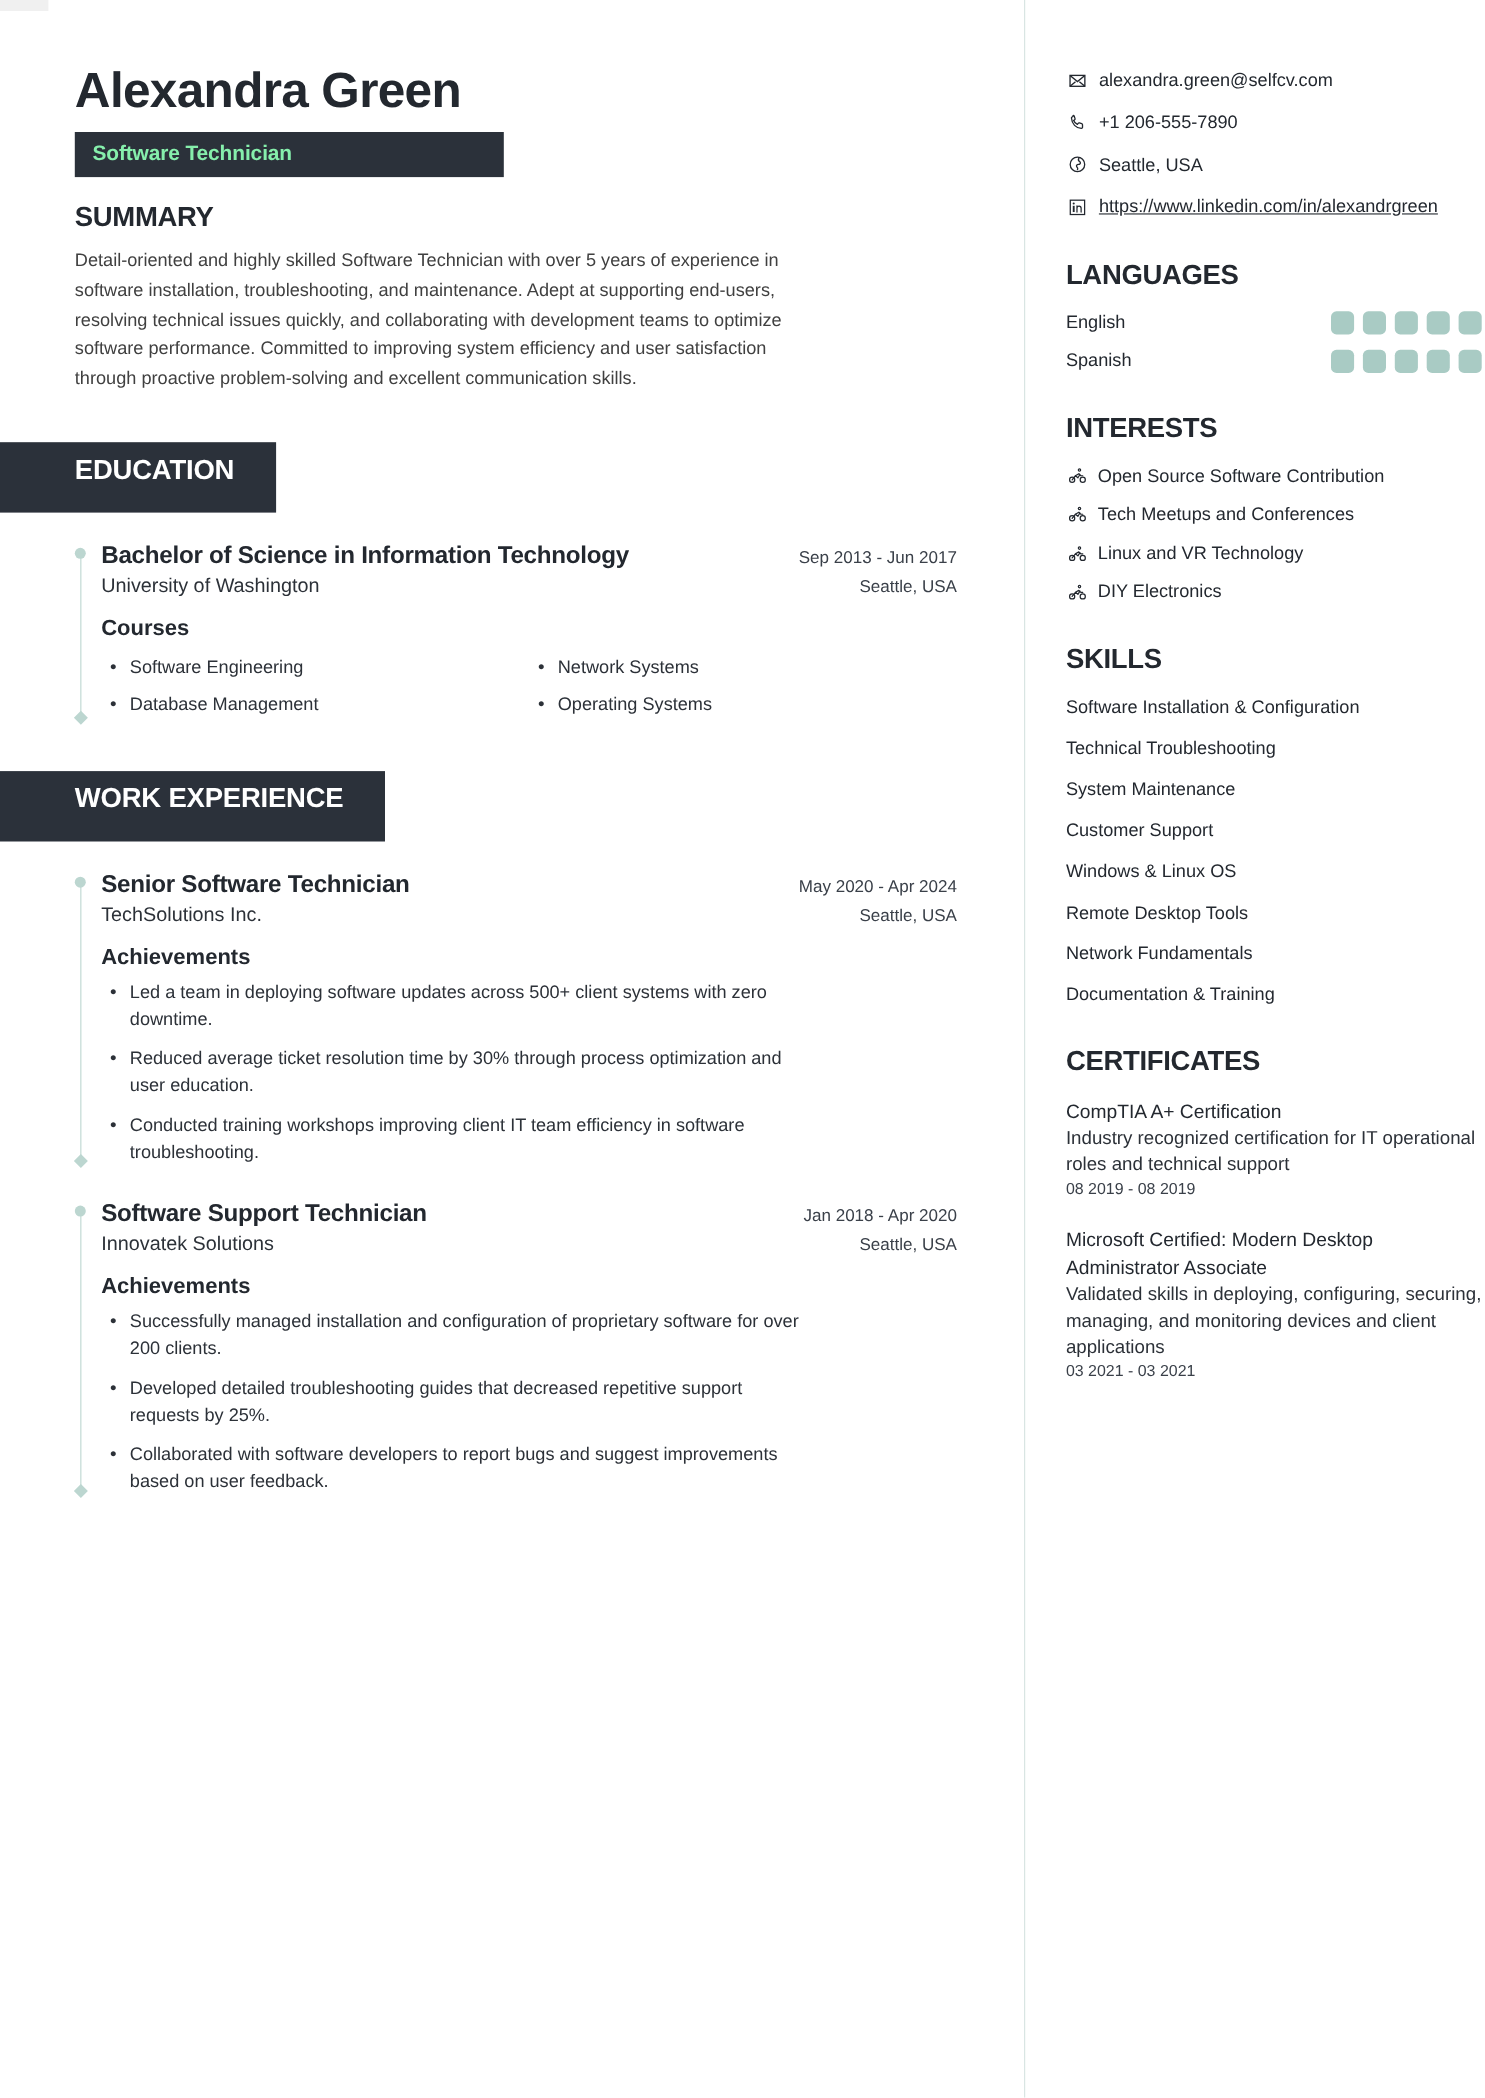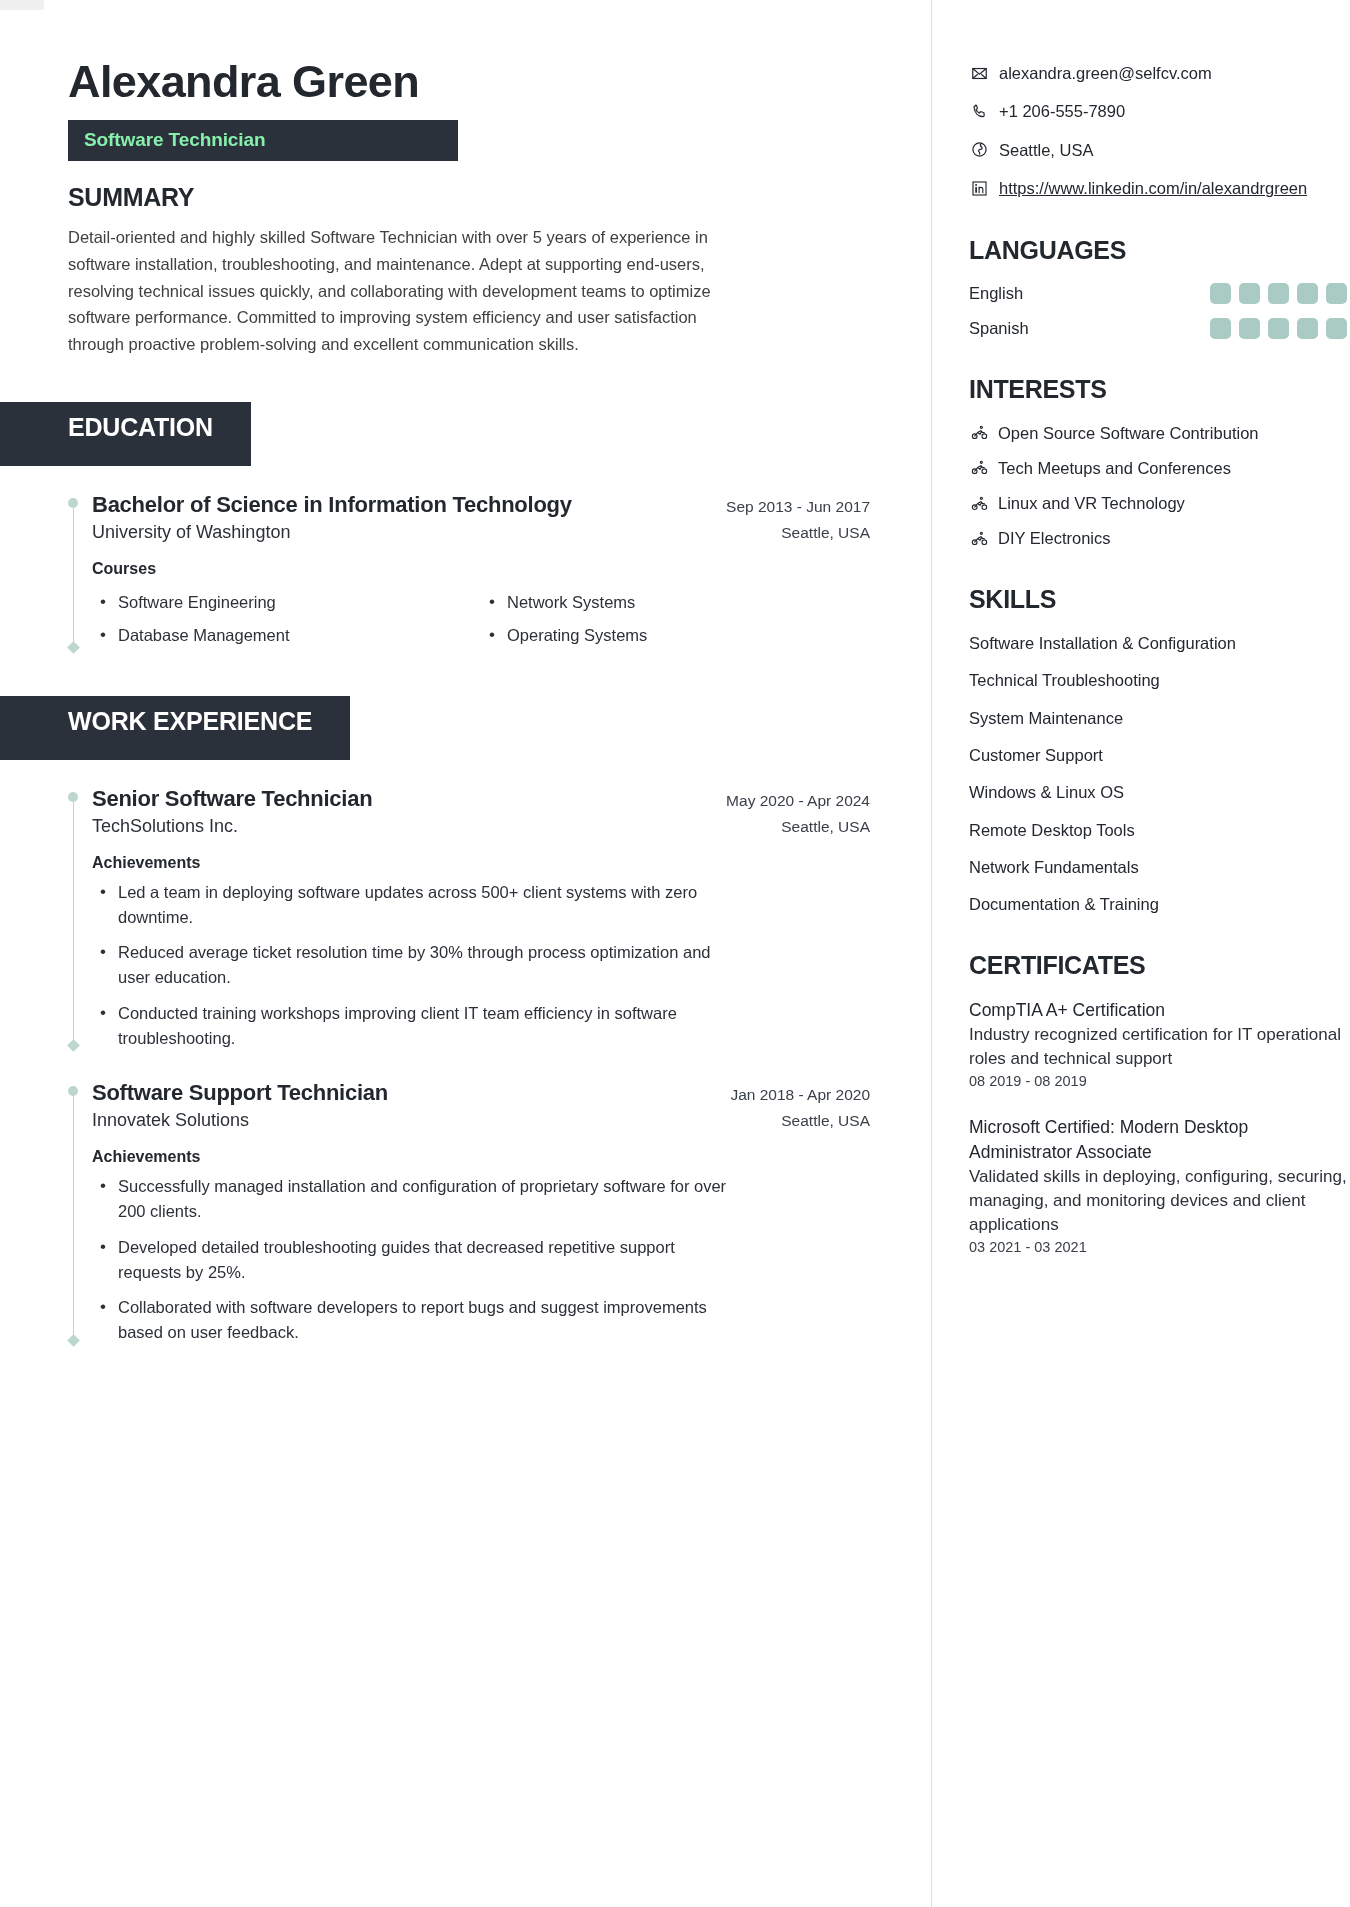--- a/index.html
+++ b/index.html
@@ -65,21 +65,21 @@
     background:#bcd6d0; transform:rotate(45deg);
   }
 
   .row-head { display:flex; justify-content:space-between; align-items:baseline; }
   .e-title { font-size:22px; font-weight:700; color:#23282f; letter-spacing:-0.25px; }
   .e-date  { font-size:15.5px; color:#3a4049; white-space:nowrap; padding-left:14px; }
   .row-sub { display:flex; justify-content:space-between; align-items:baseline; margin-top:4px; }
   .e-org  { font-size:18px; color:#2c3138; }
   .e-loc  { font-size:15.5px; color:#3a4049; white-space:nowrap; padding-left:14px; }
 
-  .sub-label { font-size:16px; font-weight:700; color:#23282f; margin:17px 0 8px 0; }
+  .sub-label { font-size:20px; font-weight:700; color:#23282f; margin:17px 0 8px 0; }
 
   .courses { display:flex; flex-wrap:wrap; }
   .courses li {
     width:50%; list-style:none; position:relative;
     padding:7px 0 7px 26px; font-size:16.5px; color:#2c3138;
   }
   .courses li:before {
     content:"•"; position:absolute; left:8px; top:6px; font-size:17px; color:#2c3138;
   }
 

